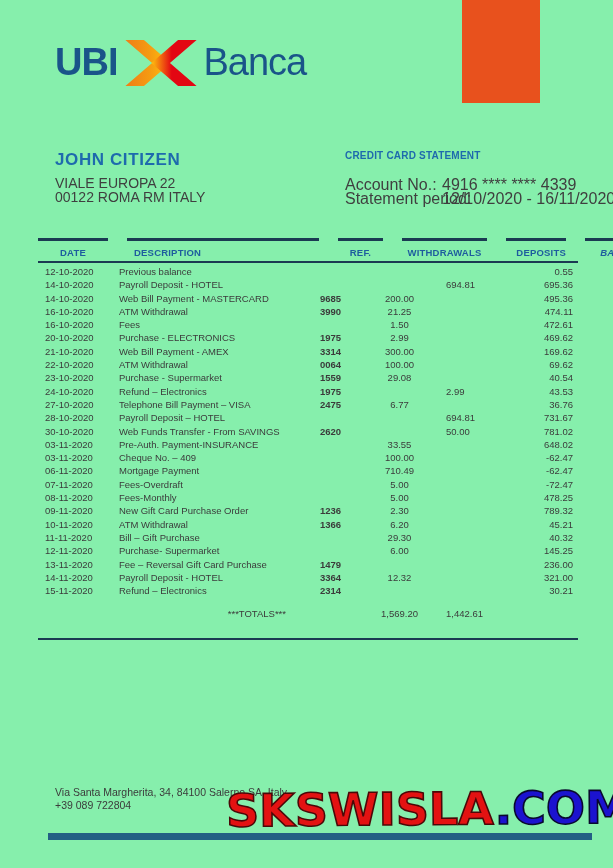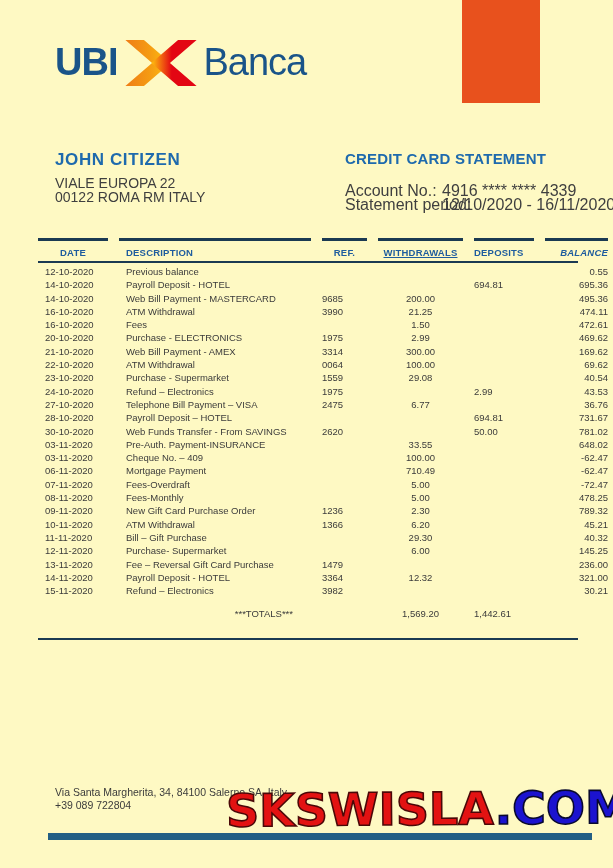--- a/index.html
+++ b/index.html
@@ -1,60 +1,60 @@
 <!DOCTYPE html>
 <html><head>
 <meta charset="utf-8">
 <style>
   html,body{margin:0;padding:0;background:#fff;}
   .page{
     position:relative;
     width:613px;height:868px;
-    background:#fef9c3;
+    background:#86efac;
     font-family:"Liberation Sans",sans-serif;
     overflow:hidden;
   }
   
   .orange-block{position:absolute;left:462px;top:0;width:78px;height:103px;background:#e8511d;}
   
   .logo{position:absolute;left:55px;top:36px;display:flex;align-items:center;height:52px;}
   .logo .ubi{font-size:38px;font-weight:bold;color:#1a5489;letter-spacing:-1px;}
   .logo .mark{width:76px;height:46px;margin:2px 4px 0 6px;}
   .logo .banca{font-size:38px;font-weight:400;color:#1a5489;letter-spacing:-1px;}
   
   .customer{position:absolute;left:55px;top:150px;}
   .customer .name{font-size:17px;font-weight:bold;color:#1e6aad;letter-spacing:0.6px;}
   .customer .addr{margin-top:7px;font-size:14px;color:#3f3f3f;line-height:13.5px;}
   
   .stmt{position:absolute;left:345px;top:150px;width:240px;}
-  .stmt .title{font-size:15px;font-weight:bold;color:#1e6aad;letter-spacing:0.2px;white-space:nowrap;}
+  .stmt .title{font-size:10px;font-weight:bold;color:#1e6aad;letter-spacing:0.2px;white-space:nowrap;}
   .stmt .fields{margin-top:17px;font-size:16px;color:#3f3f3f;line-height:13.5px;}
   .stmt .row{display:flex;white-space:nowrap;}
   .stmt .lbl{width:97px;flex:0 0 97px;}
   
   .table-wrap{position:absolute;left:38px;top:238px;width:540px;}
-  .grid{display:grid;grid-template-columns:70px 192px 45px 85px 60px 63px;column-gap:11px;}
+  .grid{display:grid;grid-template-columns:70px 192px 45px 85px 60px 63px;column-gap:19px;}
   .thead .hc{
     border-top:3px solid #1b3a52;
     padding-top:6px;padding-bottom:3px;
     font-size:9.5px;font-weight:bold;color:#1e5c9e;letter-spacing:0.2px;
   }
   .hc.h-date{text-align:center;}
   .hc.h-desc{text-align:left;padding-left:7px;}
   .hc.h-ref{text-align:center;}
-  .hc.h-wd{text-align:center;text-decoration:underline;}
-  .hc.h-dep{text-align:left;}
+  .hc.h-wd{text-align:center;}
+  .hc.h-dep{text-align:right;}
   .hc.h-bal{text-align:right;font-style:italic;}
   .header-underline{height:2px;background:#1b3a52;}
   .rows{margin-top:2px;}
-  .trow{display:grid;grid-template-columns:70px 192px 45px 85px 60px 63px;column-gap:11px;}
+  .trow{display:grid;grid-template-columns:70px 192px 45px 85px 60px 63px;column-gap:4px;}
   .trow .c{font-size:9.5px;color:#3b3b3b;height:13.3px;line-height:13.3px;white-space:nowrap;overflow:visible;}
   .c.date{padding-left:7px;}
   .c.desc{padding-left:7px;}
-  .c.ref{}
+  .c.ref{text-align:center;font-weight:bold;}
   .c.wd{text-align:center;}
   .c.dep{text-align:left;}
   .c.bal{text-align:right;}
   .totals{margin-top:10px;}
   .totals .c{font-size:9.5px;color:#3b3b3b;height:13.3px;line-height:13.3px;}
   .totals .t-label{text-align:right;padding-right:18px;}
   .bottom-line{height:2px;background:#1b3a52;margin-top:17px;}
   
   .footer{position:absolute;left:55px;top:786px;font-size:10.5px;color:#3b3b3b;line-height:13.2px;}
   .bottom-bar{position:absolute;left:48px;top:833px;width:544px;height:7px;background:#235f84;}
@@ -342,21 +342,21 @@
     <div class="c desc">Payroll Deposit - HOTEL</div>
     <div class="c ref">3364</div>
     <div class="c wd">12.32</div>
     <div class="c dep"></div>
     <div class="c bal">321.00</div>
   </div>
 
   <div class="trow">
     <div class="c date">15-11-2020</div>
     <div class="c desc">Refund – Electronics</div>
-    <div class="c ref">3982</div>
+    <div class="c ref">2314</div>
     <div class="c wd"></div>
     <div class="c dep"></div>
     <div class="c bal">30.21</div>
   </div>
 
 </div>
 
     <div class="trow totals">
       <div class="c date"></div>
       <div class="c t-label">***TOTALS***</div>

